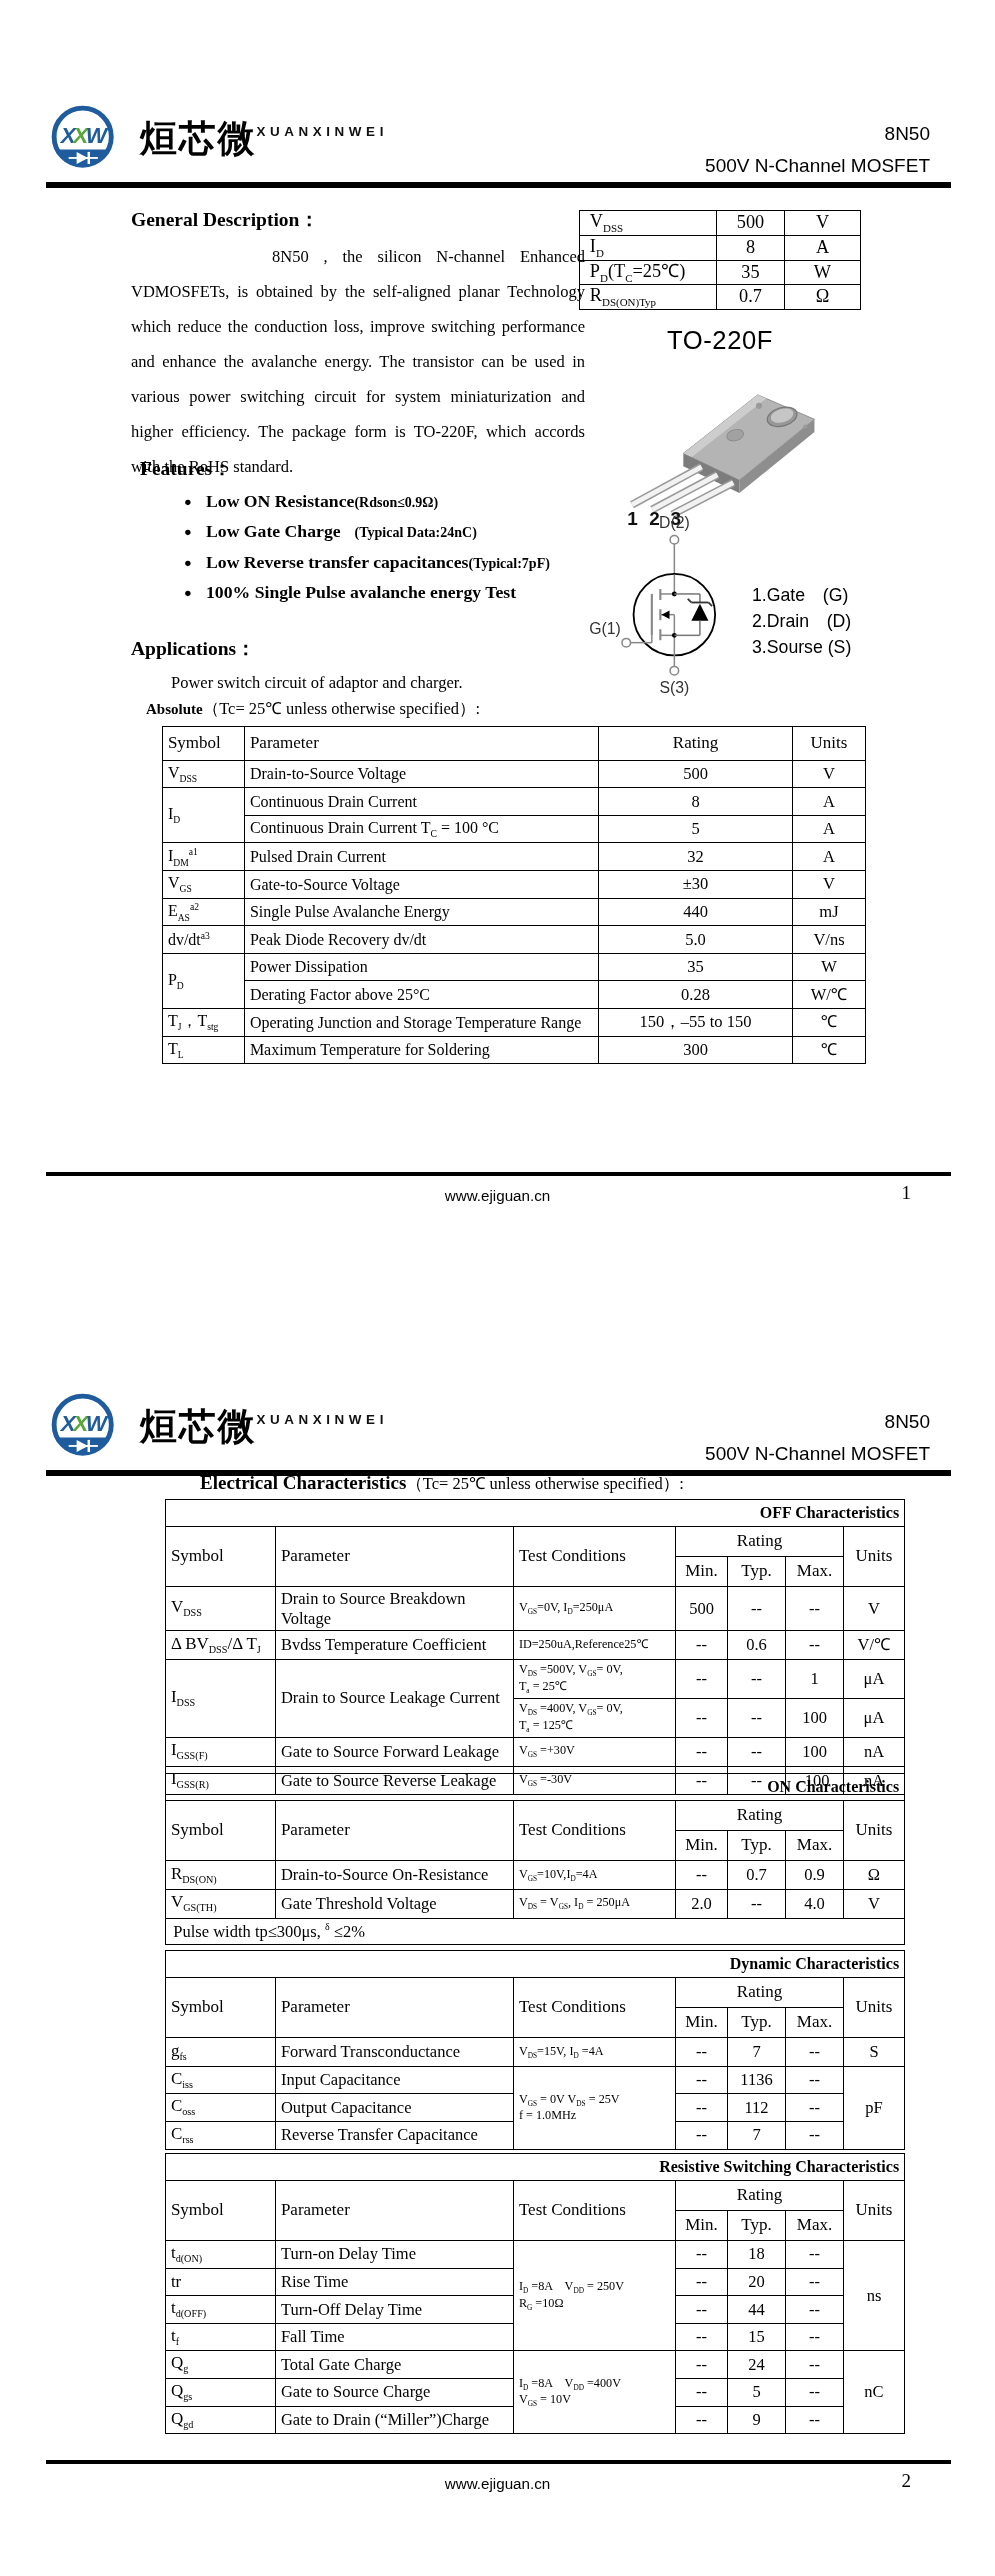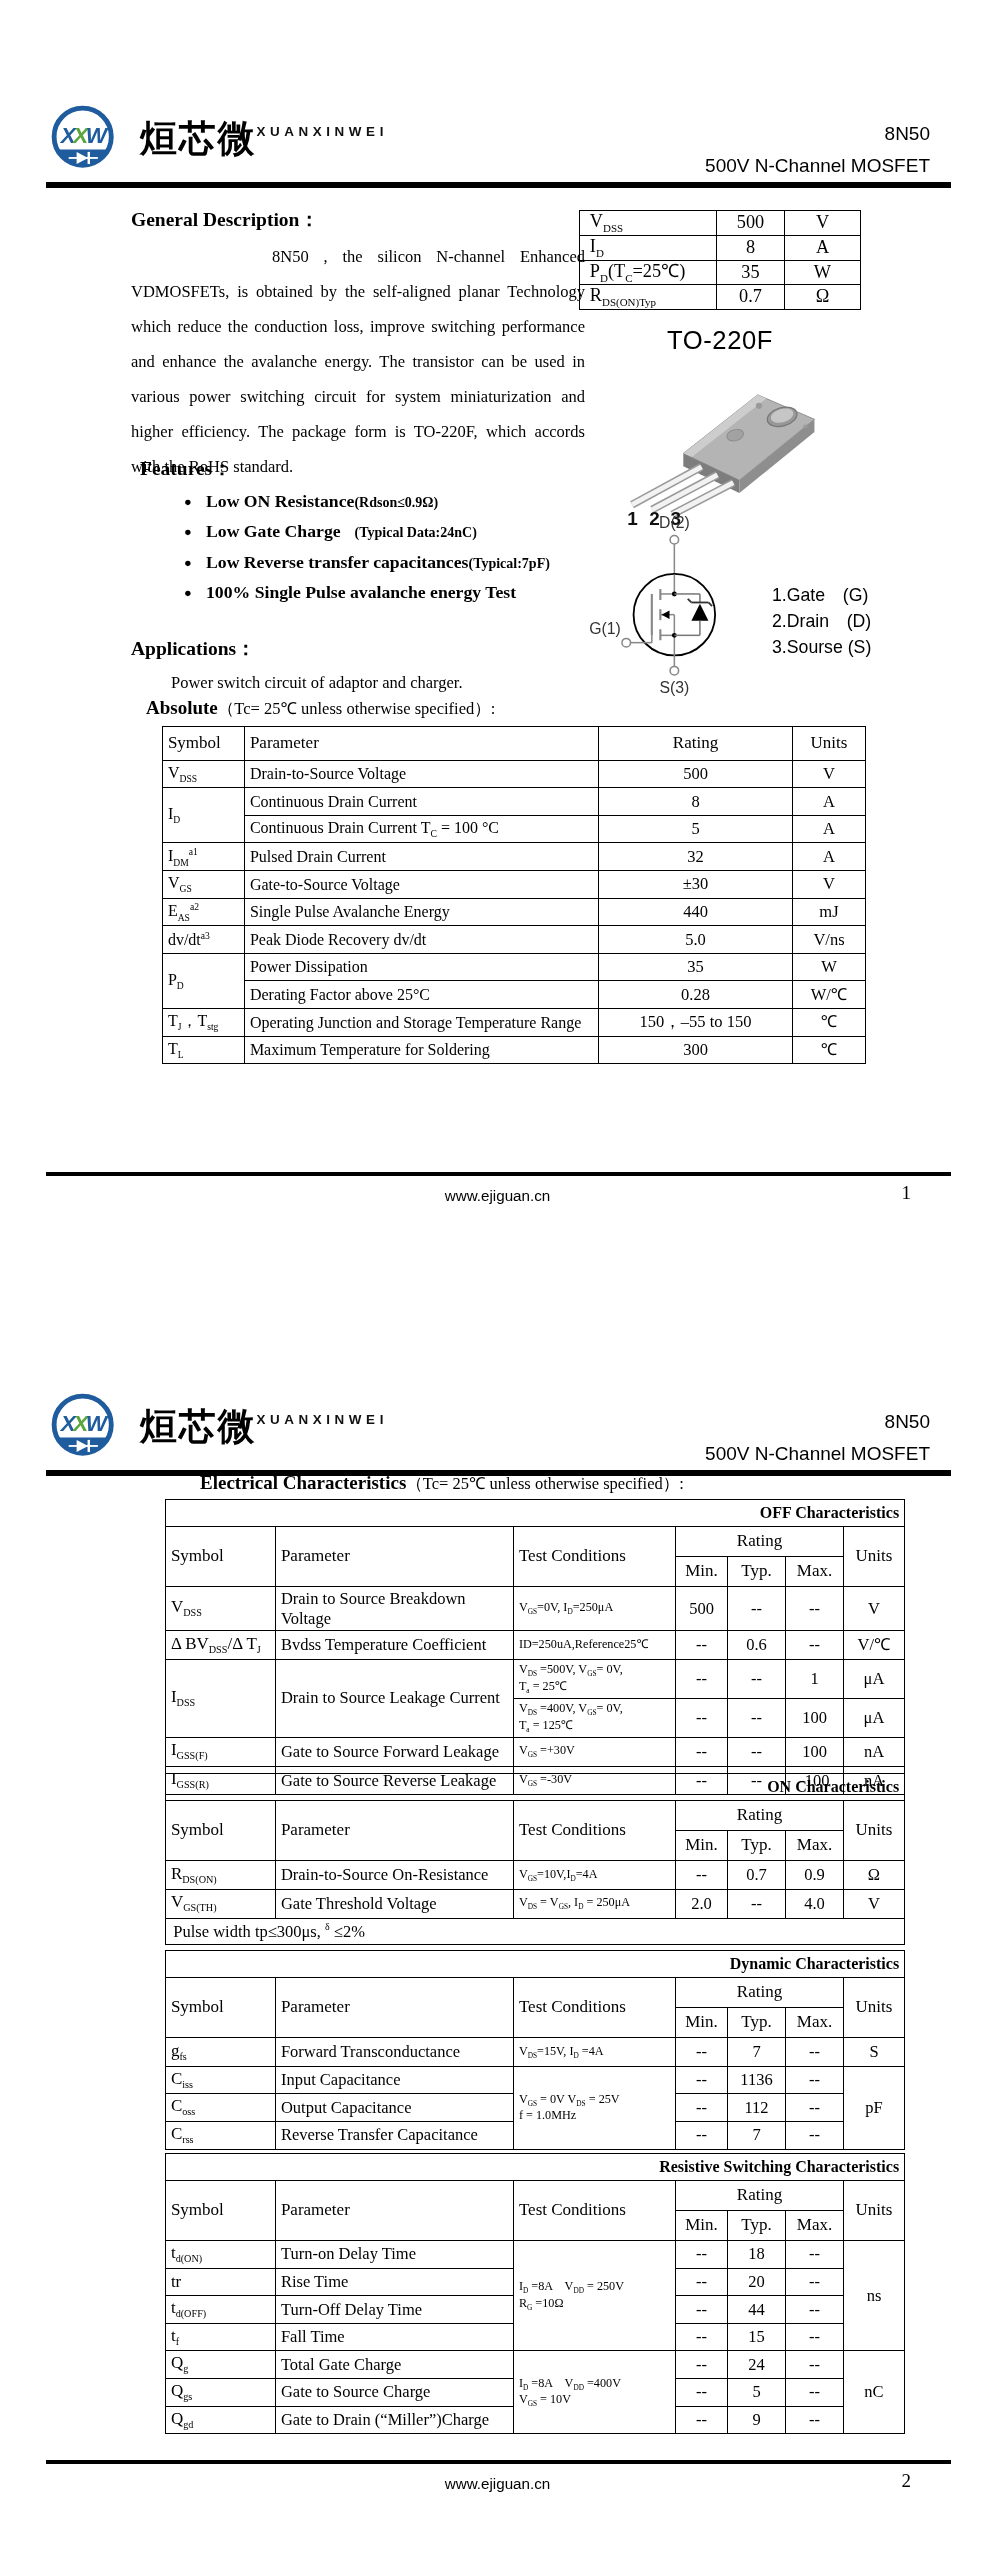--- a/index.html
+++ b/index.html
@@ -28,29 +28,29 @@
   .f-title{font-size:19.5px;font-weight:bold;}
   .f-list{margin-top:3.7px;}
   .feat{padding-left:44px;height:30.5px;line-height:30.5px;white-space:nowrap;}
   .dot{display:inline-block;width:22px;font-size:12.8px;vertical-align:1.2px;}
   .fmain{font-weight:bold;font-size:17.7px;}
   .fnote{font-weight:bold;font-size:14px;}
   .apps{position:absolute;left:131px;top:635px;}
   .a-title{font-size:19.5px;font-weight:bold;}
   .a-body{margin:11px 0 0 40px;font-size:16.5px;}
   .absh{position:absolute;left:146px;top:696px;font-size:16.5px;}
-  .absh b{font-size:19px;}
+  .absh b{font-size:15px;}
   .abswrap{position:absolute;left:162px;top:726px;}
 
   
   .sumwrap{position:absolute;left:579px;top:210px;}
   .pkgname{position:absolute;left:579px;top:326px;width:282px;text-align:center;font-family:"Liberation Sans",sans-serif;font-size:25.6px;letter-spacing:0.6px;}
   .pkgsvg{position:absolute;left:604px;top:363px;}
   .symsvg{position:absolute;left:566px;top:511px;}
-  .legend{position:absolute;left:772px;top:582px;font-family:"Liberation Sans",sans-serif;font-size:17.7px;line-height:26px;}
+  .legend{position:absolute;left:752px;top:582px;font-family:"Liberation Sans",sans-serif;font-size:17.7px;line-height:26px;}
 
   
   .eheading{position:absolute;left:156px;top:183px;font-size:16.5px;margin-left:44px;}
   .eheading b{font-size:19px;}
   .offwrap{position:absolute;left:165px;top:211px;}
   .onwrap{position:absolute;left:165px;top:485px;}
   .dynwrap{position:absolute;left:165px;top:662px;}
   .reswrap{position:absolute;left:165px;top:865px;}
 
   

